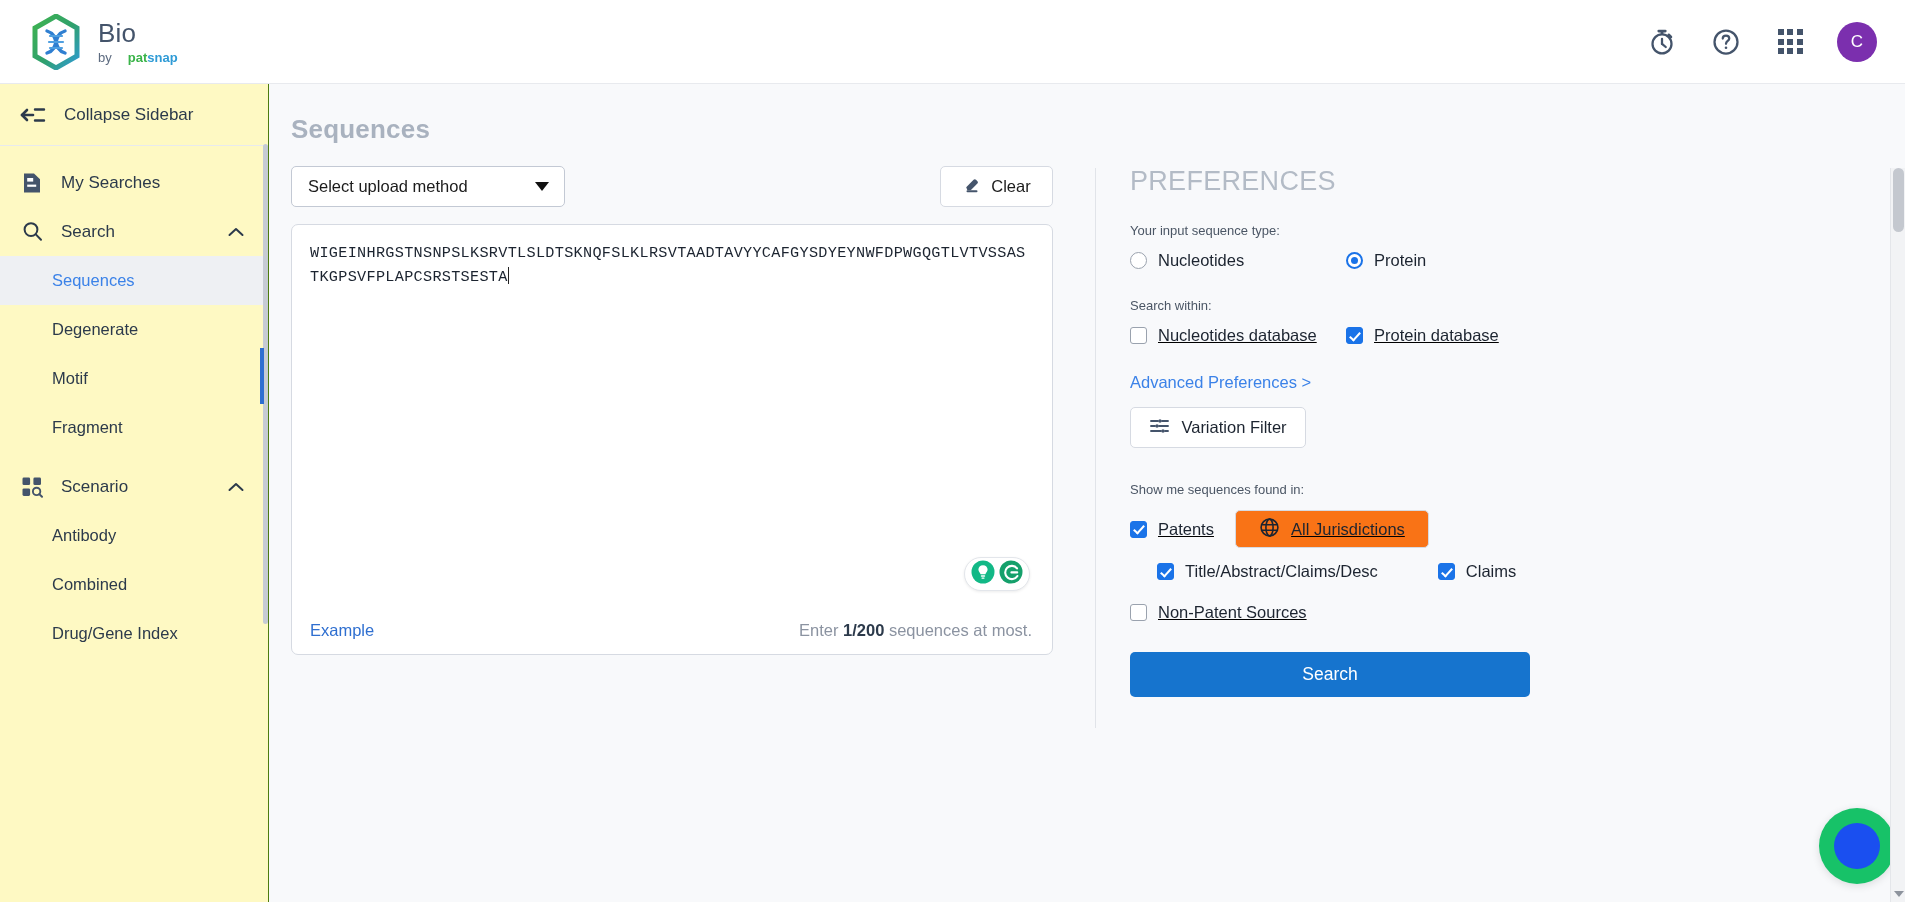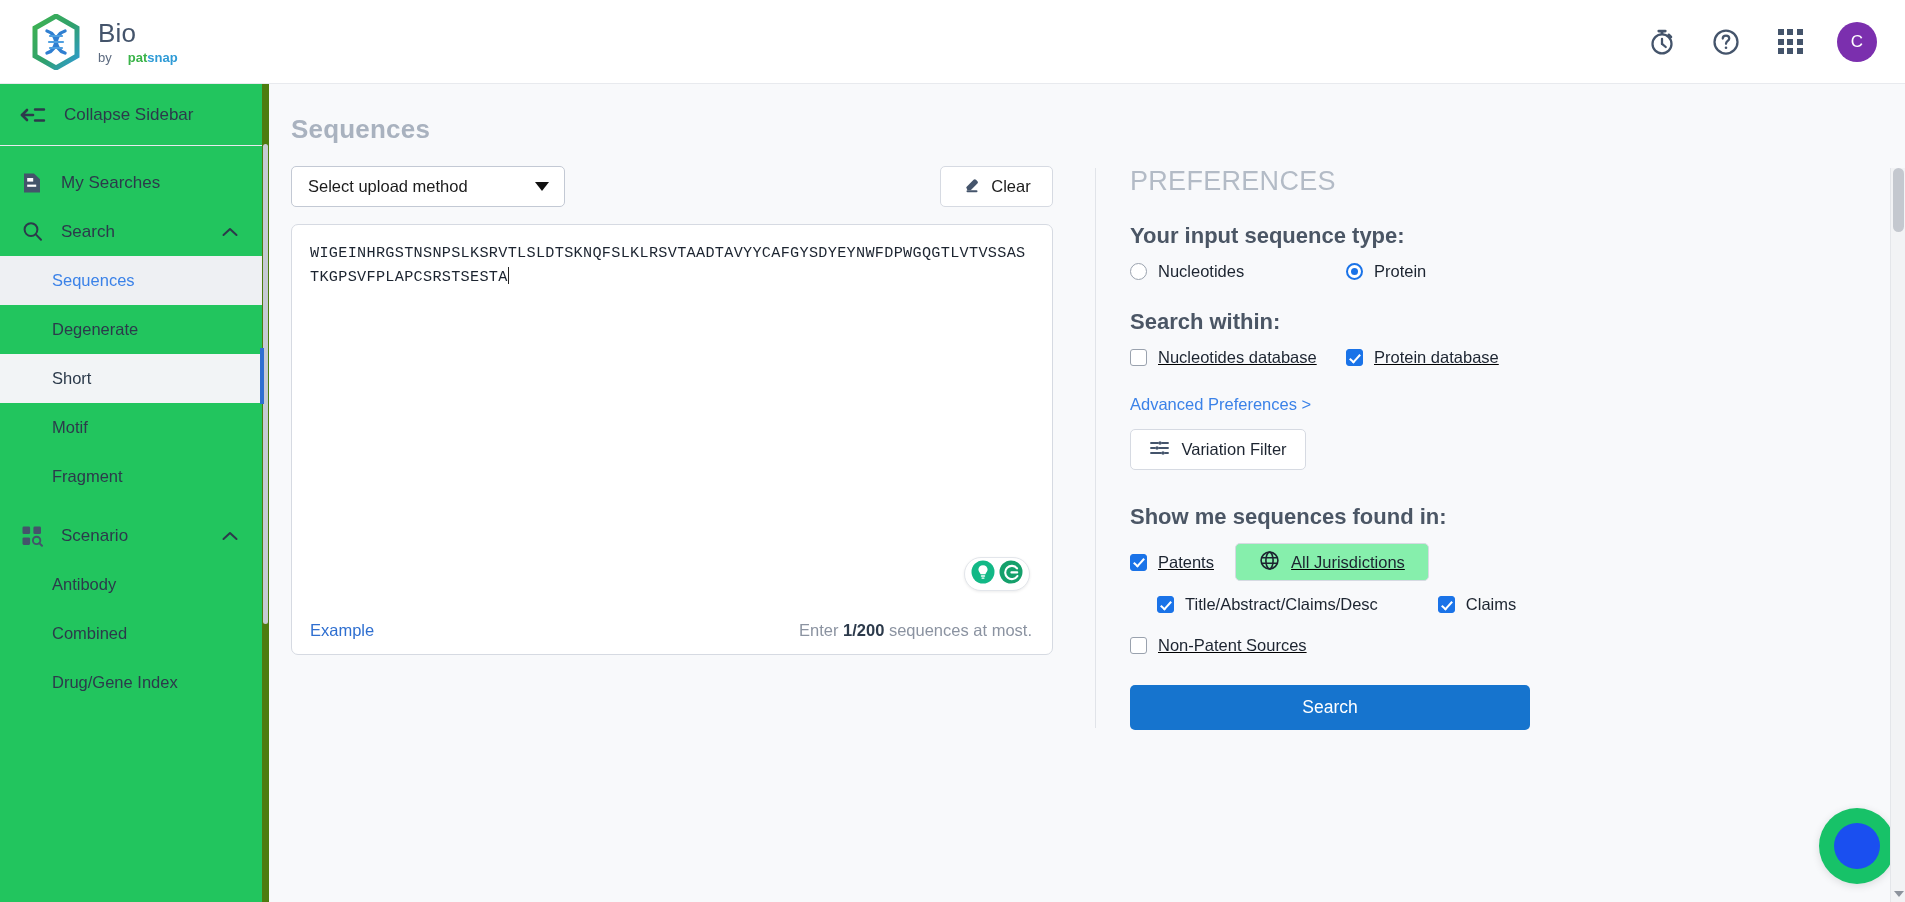--- a/index.html
+++ b/index.html
@@ -41,22 +41,22 @@
   }
   .grid-icon { display: grid; grid-template-columns: repeat(3, 6px); grid-template-rows: repeat(3, 6px); gap: 3.5px; }
   .grid-icon i { background: #44546b; display: block; width: 6px; height: 6px; }
 
   
   .body { flex: 1; display: flex; min-height: 0; position: relative; }
 
   
   .sidebar {
     width: 269px; min-width: 269px;
-    background: #22c55e;
-    border-right: 7px solid #4d7c0f;
+    background: #fef9c3;
+    border-right: 1px solid #4d7c0f;
     display: flex; flex-direction: column;
     position: relative;
   }
   .collapse-row {
     height: 62px; display: flex; align-items: center; gap: 18px;
     padding-left: 20px; cursor: pointer;
     border-bottom: 1px solid #e8eaee;
   }
   .collapse-label { font-size: 17px; color: #2c3a4b; }
   .nav { padding-top: 12px; }
@@ -133,21 +133,21 @@
   .example-link { color: #2f6fd0; font-size: 16.5px; cursor: pointer; }
   .seq-count { margin-left: auto; font-size: 16.5px; color: #8b93a1; }
   .seq-count b { color: #2c3a4b; font-weight: 700; }
 
   
   .vdivider { width: 1px; background: #e1e4e9; margin: 2px 0 0 24px; height: 560px; }
 
   
   .prefs { padding-left: 34px; width: 500px; }
   .prefs-title { font-size: 27px; color: #b3bbc6; letter-spacing: .3px; margin-bottom: 26px; }
-  .pref-label { font-size: 22px; color: #4b5665; margin-bottom: 13px; font-weight: bold; }
+  .pref-label { font-size: 13px; color: #4b5665; margin-bottom: 13px; }
   .radio-row { display: flex; align-items: center; margin-bottom: 28px; }
   .radio-item { display: flex; align-items: center; gap: 11px; font-size: 16.5px; color: #1c2430; cursor: pointer; }
   .radio-item:first-child { width: 216px; }
   .radio {
     width: 17px; height: 17px; border-radius: 50%;
     border: 1.6px solid #9aa2ae; background: #fff; display: block; position: relative;
   }
   .radio.on { border-color: #1a73e8; border-width: 2px; }
   .radio.on::after {
     content: ""; position: absolute; left: 3px; top: 3px;
@@ -167,21 +167,21 @@
   }
   .adv-link { color: #3b82e8; font-size: 16.5px; margin: 4px 0 15px 0; cursor: pointer; display: inline-block; }
   .var-filter {
     height: 41px; width: 176px; border: 1px solid #d6dae2; border-radius: 5px; background: #fff;
     display: flex; align-items: center; justify-content: center; gap: 11px;
     font-size: 16.5px; color: #1c2430; cursor: pointer;
   }
   .section-gap { height: 34px; }
   .jur-btn {
     height: 38px; width: 194px; margin-left: 21px;
-    border: 1px solid #d6dae2; border-radius: 5px; background: #86efac;
+    border: 1px solid #d6dae2; border-radius: 5px; background: #f97316;
     display: flex; align-items: center; justify-content: center; gap: 11px;
     font-size: 16.5px; color: #1c2430; cursor: pointer;
   }
   .indent-row { padding-left: 27px; display: flex; align-items: center; gap: 60px; margin-bottom: 22px; }
   .search-btn {
     margin-top: 30px; width: 400px; height: 45px; border-radius: 5px;
     background: #1674ce; color: #fff; font-size: 17.5px;
     display: flex; align-items: center; justify-content: center; cursor: pointer; border: none;
     font-family: "Liberation Sans", sans-serif;
   }
@@ -309,23 +309,20 @@
             </svg>
           </span>
         </div>
 
         <div class="nav-item sub active">
           <span>Sequences</span>
         </div>
         <div class="nav-item sub">
           <span>Degenerate</span>
         </div>
-        <div class="nav-item sub hover">
-          <span>Short</span>
-        </div>
         <div class="nav-item sub">
           <span>Motif</span>
         </div>
         <div class="nav-item sub">
           <span>Fragment</span>
         </div>
 
         <div class="nav-item" style="margin-top:10px;">
           <span class="ico">
             <svg width="22" height="22" viewBox="0 0 22 22">

